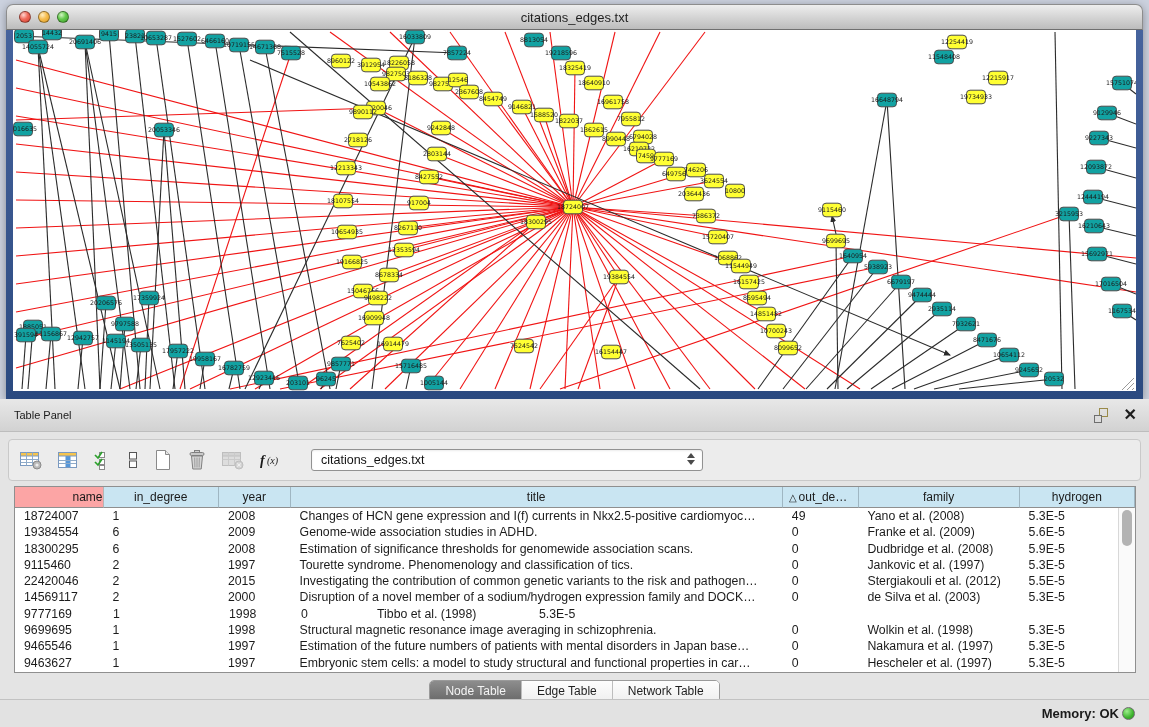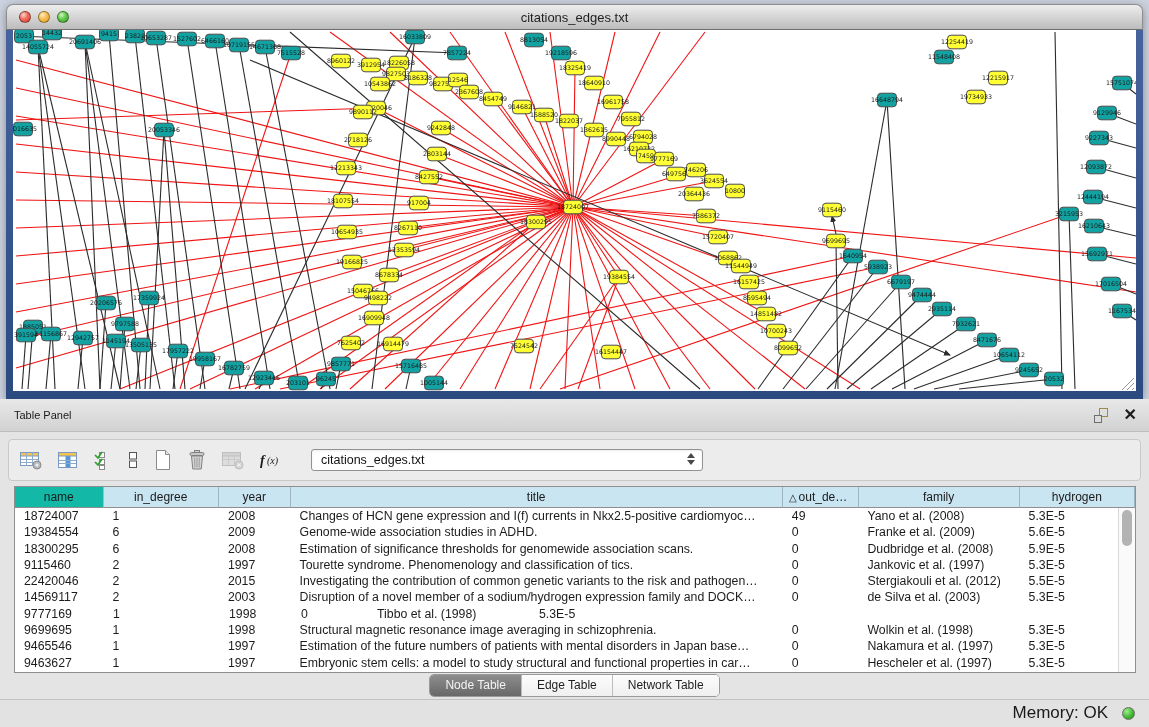--- a/index.html
+++ b/index.html
@@ -44,40 +44,40 @@
   .combo-arrows i{display:block;width:0;height:0;border-left:4px solid transparent;border-right:4px solid transparent;}
   .combo-arrows .up{border-bottom:5px solid #4a4a4a;}
   .combo-arrows .dn{border-top:5px solid #4a4a4a;}
 
   .table-wrap{position:absolute;left:14px;top:87px;width:1122px;height:187px;background:#fff;
               border:1px solid #8f8f8f;box-sizing:border-box;overflow:hidden;}
   .thead{display:flex;height:21px;}
   .th{box-sizing:border-box;height:21px;background:#c9e5f2;border-right:1px solid #9fb6c2;
       border-bottom:1px solid #8f8f8f;font-size:12px;text-align:center;line-height:20px;color:#1a1a1a;
       overflow:hidden;white-space:nowrap;}
-  .th.h-name{background:#14b8a6;border-right-color:#b5b5b5;}
+  .th.h-name{background:#fca5a5;border-right-color:#b5b5b5;text-align:right;}
   .th.h-out{text-align:left;padding-left:6px;}
   .sort-tri{font-size:10px;margin-right:2px;}
   .tr{display:flex;height:16.3px;}
   .td{box-sizing:border-box;font-size:12.3px;line-height:16.2px;padding-left:9px;
       white-space:nowrap;overflow:hidden;color:#1c1c1c;}
   .c0{width:89px;} .c1{width:116px;} .c2{width:72px;} .c3{width:495px;} .c4{width:76px;} .c5{width:162px;} .c6{width:116px;}
   .vscroll{position:absolute;right:0;top:21px;bottom:0;width:16px;background:#fafafa;border-left:1px solid #d8d8d8;}
   .vthumb{position:absolute;left:2.5px;top:2px;width:10px;height:36px;border-radius:5px;background:#b3b3b3;}
 
-  .tabs{position:absolute;top:275px;left:0;width:100%;display:flex;justify-content:center;}
+  .tabs{position:absolute;top:281px;left:0;width:100%;display:flex;justify-content:center;}
   .seg{display:flex;border:1px solid #9a9a9a;border-radius:5px;overflow:hidden;background:#fbfbfb;height:21px;}
   .seg-btn{padding:0 15px;font-size:12px;line-height:21px;color:#1f1f1f;border-left:1px solid #bdbdbd;
            background:linear-gradient(#fdfdfd,#efefef);}
   .seg-btn:first-child{border-left:none;}
   .seg-btn.selected{background:linear-gradient(#8d8d8d,#686868);color:#f4f4f4;border-left-color:#7a7a7a;}
 
   .statusbar{position:absolute;bottom:0;left:0;width:100%;height:27px;border-top:1px solid #c2c2c2;background:#e2e2e2;}
-  .memory{position:absolute;right:14px;top:0;height:26px;display:flex;align-items:center;gap:14px;
-          font-size:17px;color:#1a1a1a;}
+  .memory{position:absolute;right:14px;top:0;height:26px;display:flex;align-items:center;gap:3px;
+          font-size:13px;color:#1a1a1a;font-weight:bold;}
   .mem-dot{width:13px;height:13px;border-radius:50%;border:1px solid #6d6d6d;box-sizing:border-box;
            background:radial-gradient(circle at 35% 30%,#9dee8c,#3db32e 60%,#2f8f24);}
 </style>
 </head>
 <body>
 
 <div class="net-frame">
   <div class="titlebar">
     <div class="lights">
       <span class="light red"></span>
@@ -875,21 +875,21 @@
           <div class="td c1">2</div>
           <div class="td c2">2015</div>
           <div class="td c3">Investigating the contribution of common genetic variants to the risk and pathogen…</div>
           <div class="td c4">0</div>
           <div class="td c5">Stergiakouli et al. (2012)</div>
           <div class="td c6">5.5E-5</div>
         </div>
         <div class="tr">
           <div class="td c0">14569117</div>
           <div class="td c1">2</div>
-          <div class="td c2">2003</div>
+          <div class="td c2">2000</div>
           <div class="td c3">Disruption of a novel member of a sodium/hydrogen expression family and DOCK…</div>
           <div class="td c4">0</div>
           <div class="td c5">de Silva et al. (2003)</div>
           <div class="td c6">5.3E-5</div>
         </div>
         <div class="tr">
           <div class="td c0">9777169</div>
           <div class="td c1">1</div>
           <div class="td c2">1998</div>
           <div class="td c4">0</div>

